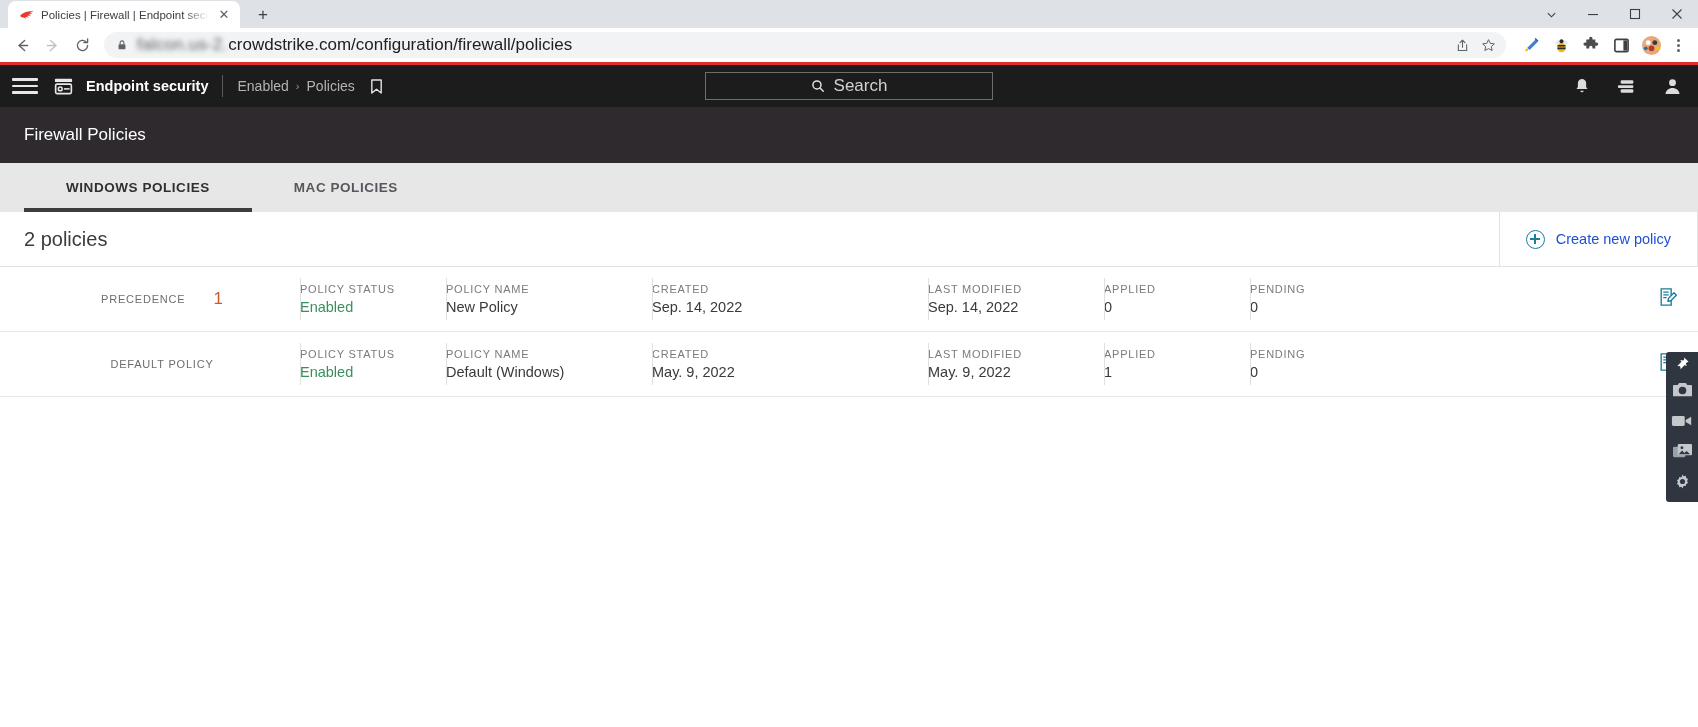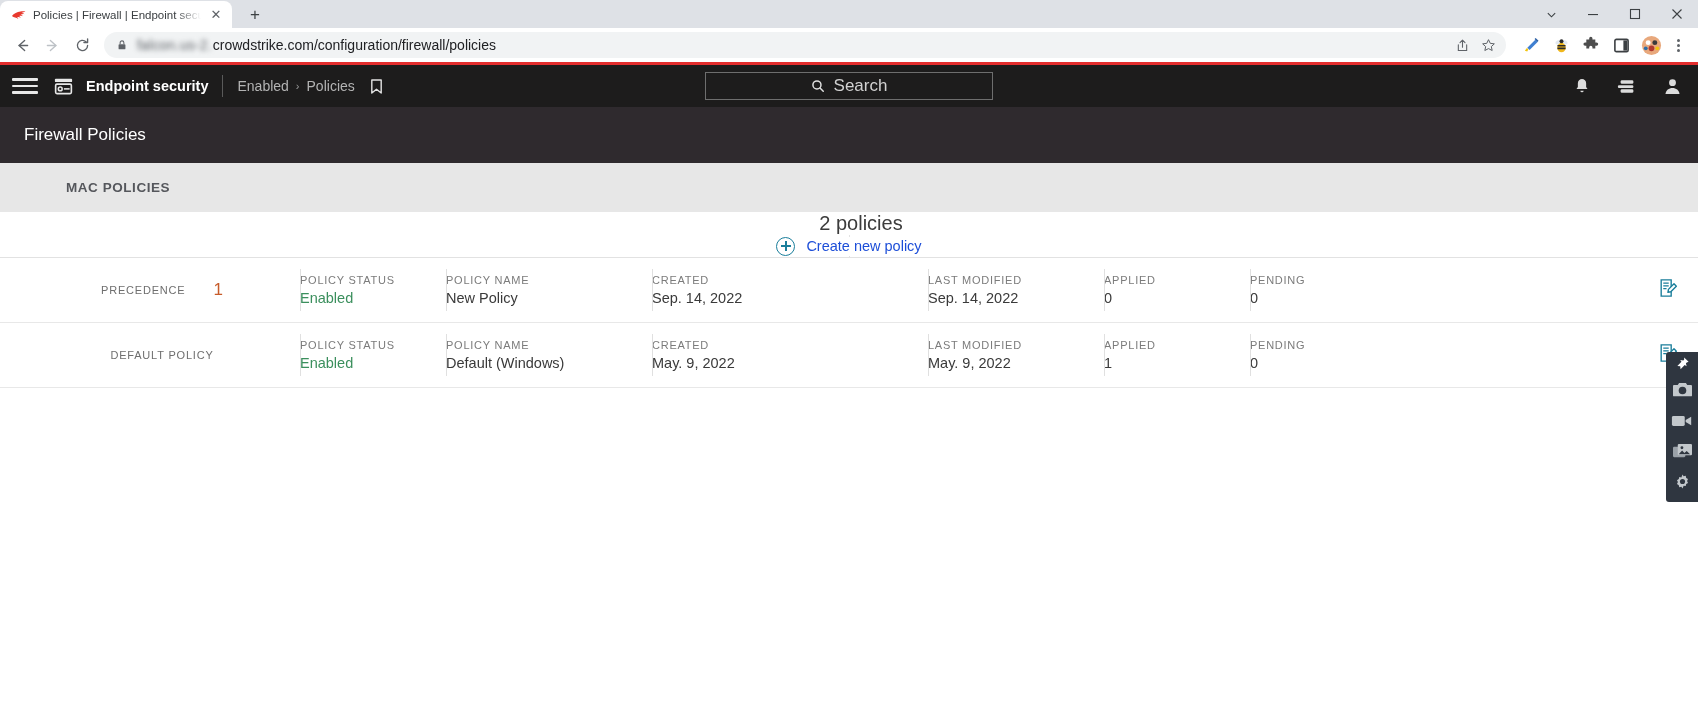--- a/index.html
+++ b/index.html
@@ -21,21 +21,21 @@
   .tab {
     height: 27px;
     min-width: 220px;
     max-width: 232px;
     background: #ffffff;
     border-radius: 8px 8px 0 0;
     display: flex;
     align-items: center;
     padding: 0 8px 0 10px;
     gap: 7px;
-    margin-left: 0;
+    margin-left: 8px;
     position: relative;
   }
   .tab-favicon {
     width: 16px; height: 16px;
     flex: 0 0 16px;
     display: flex; align-items: center; justify-content: center;
   }
   .tab-title {
     font-size: 11.5px;
     color: #3c4043;
@@ -91,21 +91,21 @@
     border-radius: 13px;
     display: flex;
     align-items: center;
     margin: 0 6px 0 6px;
     padding: 0 10px 0 12px;
     gap: 9px;
     position: relative;
   }
   .lock-icon { display: flex; align-items: center; color: #5f6368; }
   .url-text {
-    font-size: 14px;
+    font-size: 17px;
     color: #202124;
     white-space: nowrap;
     flex: 1 1 auto;
     display: flex;
     align-items: center;
   }
   .url-blur {
     filter: blur(2.6px);
     color: #5f6368;
     letter-spacing: .2px;
@@ -189,26 +189,25 @@
   }
   .ptab.active { color: #2f3033; }
   .ptab.active::after {
     content: "";
     position: absolute; left: 0; right: 0; bottom: 0;
     height: 4px; background: #3d3d3d;
   }
 
   
   .action-bar {
-    height: 46px;
+    height: 55px;
     background: #ffffff;
     display: flex;
     align-items: center;
     border-bottom: 1px solid #e2e2e2;
-    flex-direction: column;
   }
   .policy-count {
     font-size: 20px; color: #3c3c3c;
     padding-left: 24px;
     flex: 1 1 auto;
   }
   .act-sep { width: 1px; height: 55px; background: #e2e2e2; }
   .create-btn {
     display: flex; align-items: center; gap: 11px;
     padding: 0 26px;
@@ -518,20 +517,23 @@
         </svg>
     </span>
   </div>
 </div>
 
 <div class="page-title-bar">
   <span class="page-title">Firewall Policies</span>
 </div>
 
 <div class="tabstrip">
+  <div class="ptab active">
+    <span>WINDOWS POLICIES</span>
+  </div>
   <div class="ptab">
     <span>MAC POLICIES</span>
   </div>
 </div>
 
 <div class="action-bar">
   <div class="policy-count">2 policies</div>
   <div class="act-sep"></div>
   <div class="create-btn">
     <span class="circle-plus"></span>

